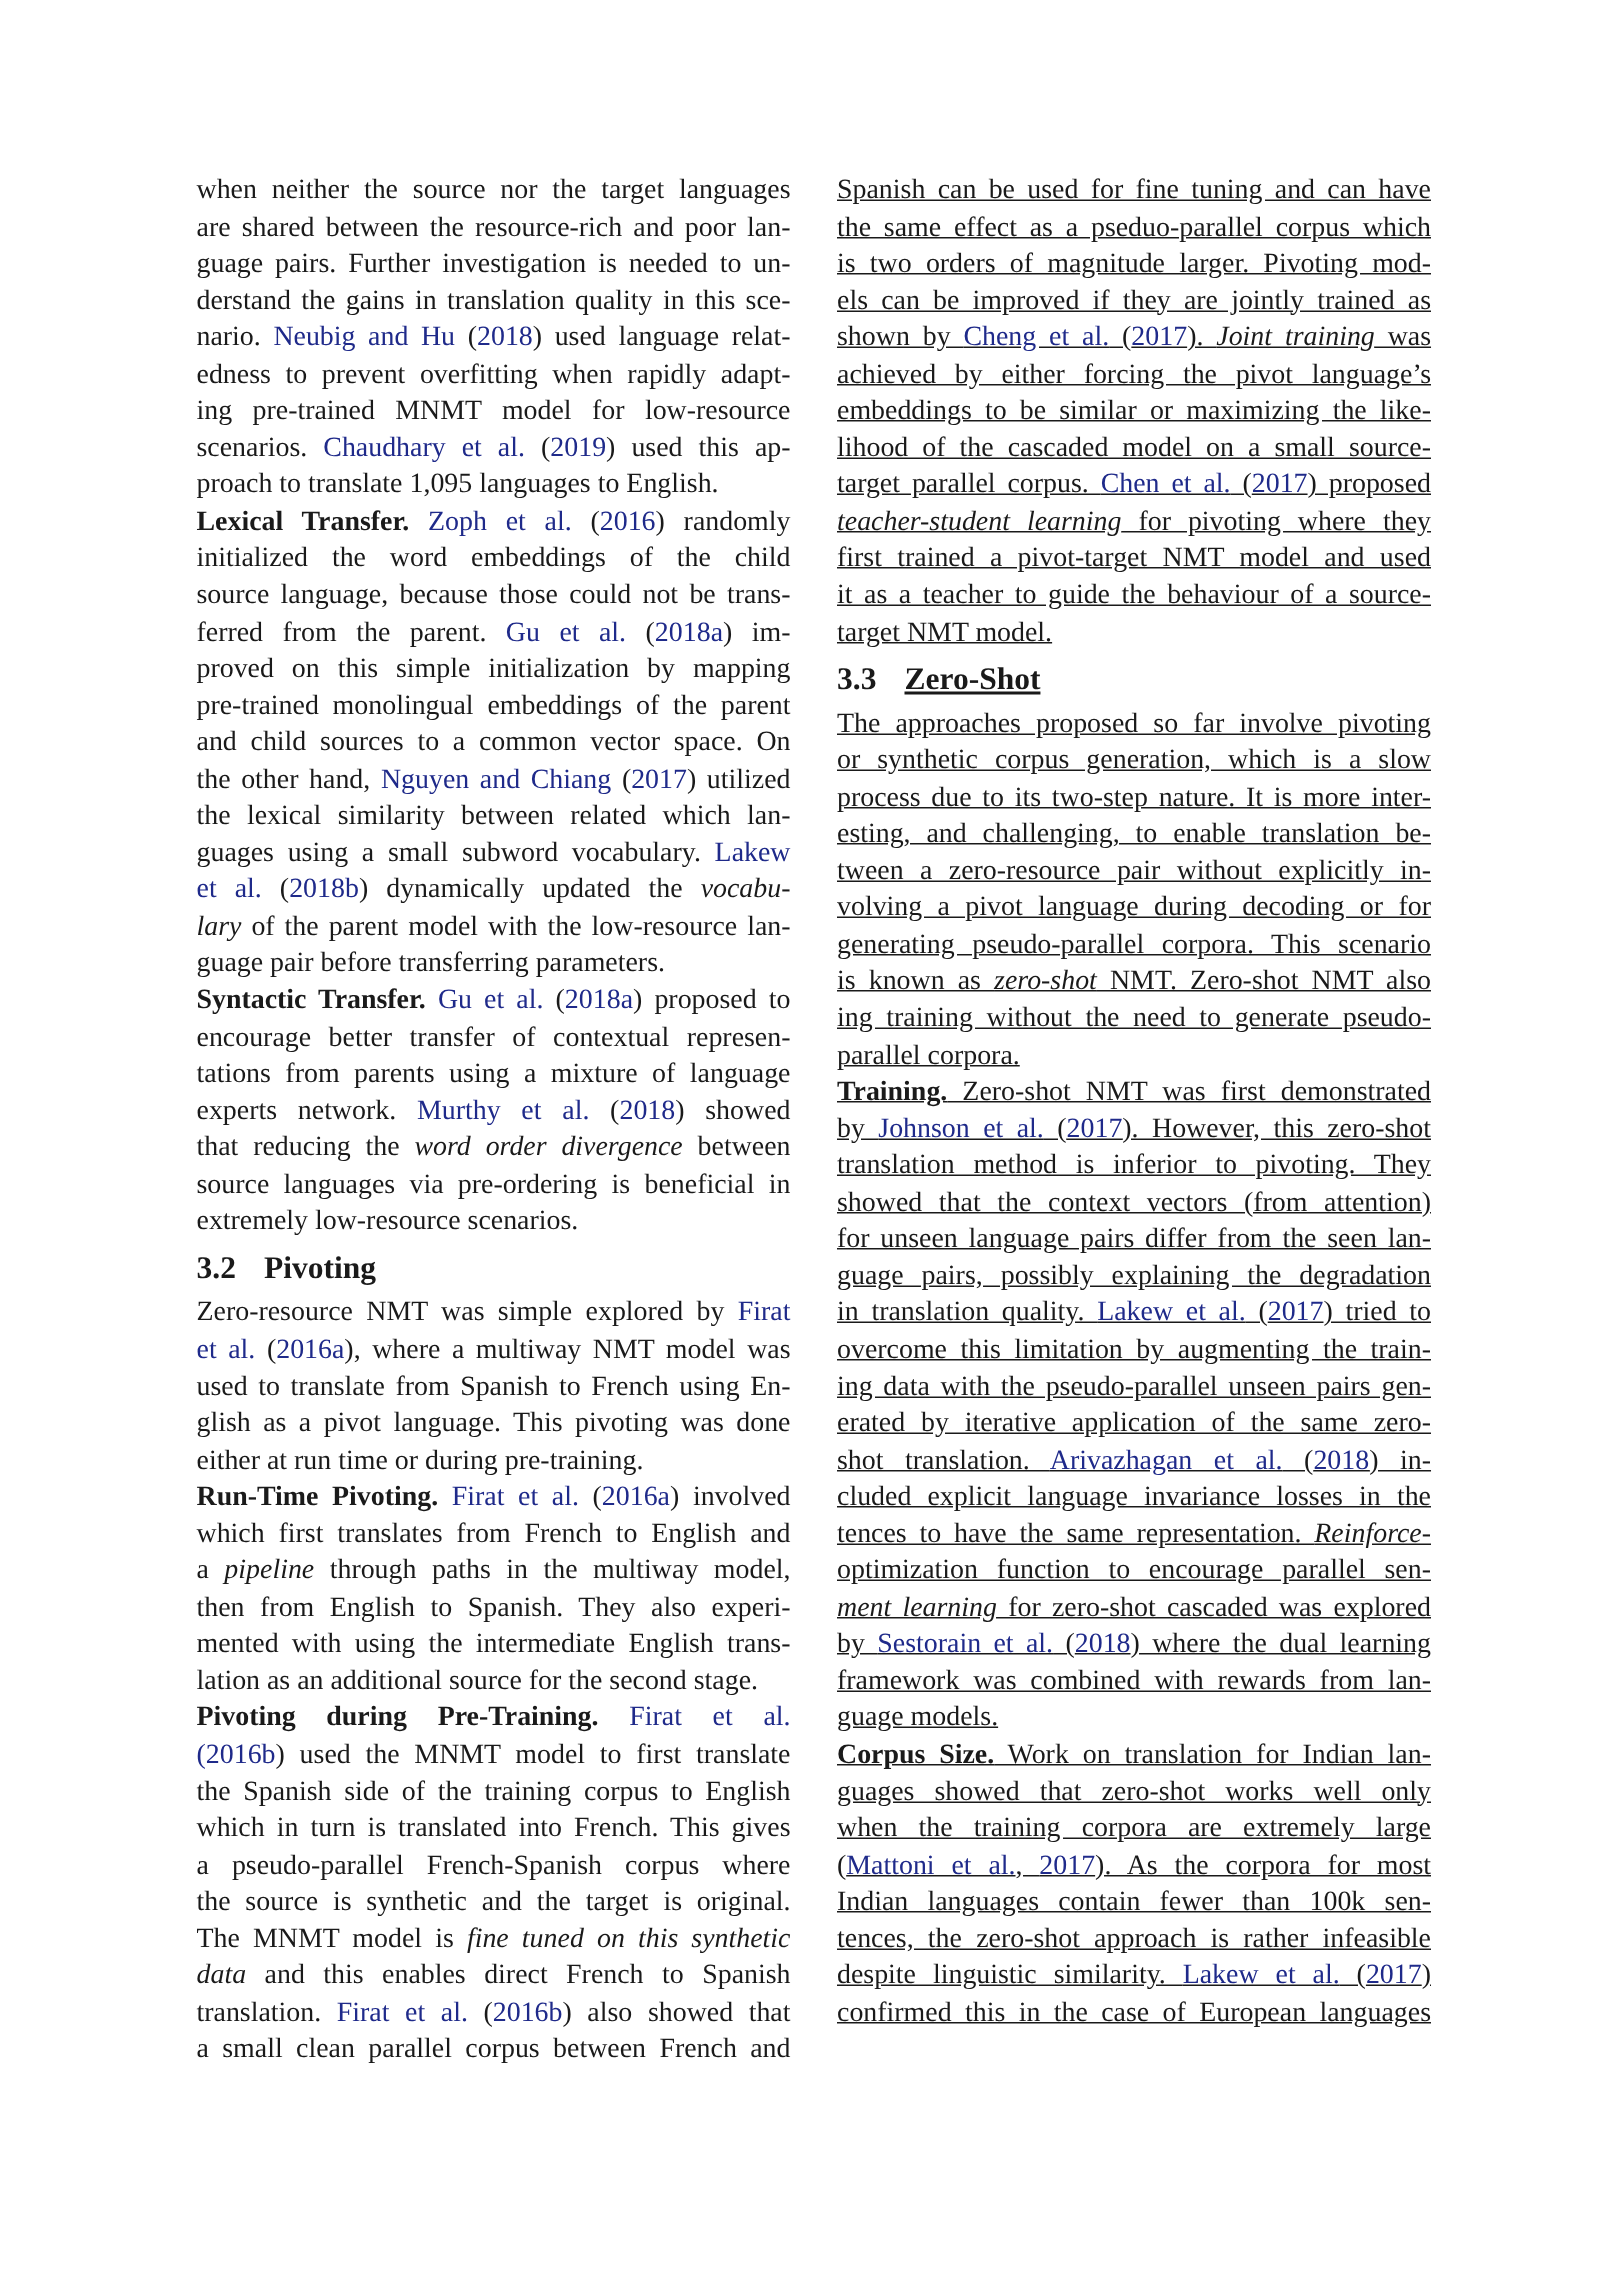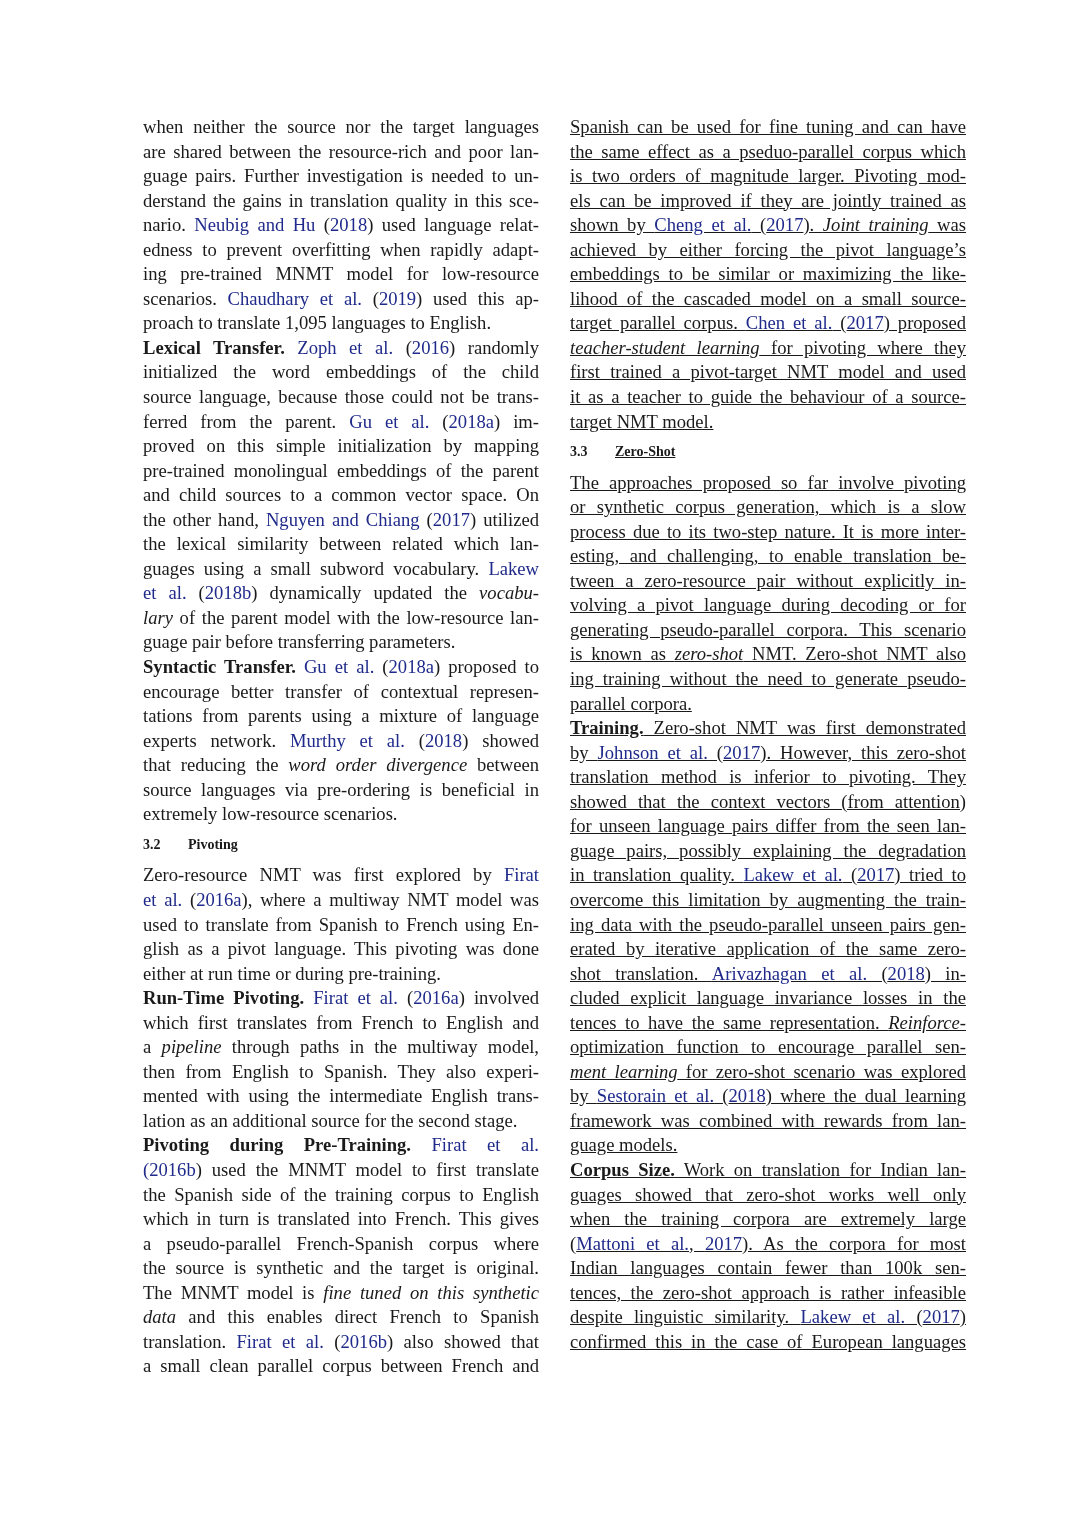--- a/index.html
+++ b/index.html
@@ -1,24 +1,24 @@
 <!DOCTYPE html>
 <html><head>
 <meta charset="utf-8">
 <style>
   html, body { margin: 0; padding: 0; background: #ffffff; }
   body { width: 1080px; height: 1527px; position: relative; overflow: hidden;
          font-family: "Liberation Serif", "DejaVu Serif", serif; color: #1a1a1a; }
-  .col { position: absolute; top: 115px; width: 396px; margin-left: 12px; }
+  .col { position: absolute; top: 115px; width: 396px; }
   #col-left { left: 131px; }
   #col-right { left: 558px; text-decoration: underline; }
   .line { height: 24.55px; line-height: 24.55px; font-size: 18.6px; white-space: nowrap;
           text-align: justify; text-align-last: justify; }
   .line.last { text-align-last: left; }
-  .heading { font-weight: bold; font-size: 14px; height: 24.55px; line-height: 24.55px; white-space: nowrap; }
+  .heading { font-weight: bold; font-size: 21px; height: 24.55px; line-height: 24.55px; white-space: nowrap; }
   .heading .num { display: inline-block; width: 45px; }
   .gap-before-h { height: 6px; }
   .gap-after-h { height: 6px; }
   .b { font-weight: bold; }
   .i { font-style: italic; }
   .cite { color: #1f2a8a; }
 </style>
 </head>
 <body>
 
@@ -55,21 +55,21 @@
       <div class="line"><span>tations from parents using a mixture of language</span></div>
       <div class="line"><span>experts network.  </span><span class="cite">Murthy et al.</span><span> (</span><span class="cite">2018</span><span>) showed</span></div>
       <div class="line"><span>that reducing the </span><span class="i">word order divergence</span><span> between</span></div>
       <div class="line"><span>source languages via pre-ordering is beneficial in</span></div>
       <div class="line last"><span>extremely low-resource scenarios.</span></div>
     </div>
     <div class="gap-before-h"></div>
     <div class="heading"><span class="num">3.2</span><span>Pivoting</span></div>
     <div class="gap-after-h"></div>
     <div>
-      <div class="line"><span>Zero-resource NMT was first explored by </span><span class="cite">Firat</span></div>
+      <div class="line"><span>Zero-resource NMT was simple explored by </span><span class="cite">Firat</span></div>
       <div class="line"><span class="cite">et al.</span><span> (</span><span class="cite">2016a</span><span>), where a multiway NMT model was</span></div>
       <div class="line"><span>used to translate from Spanish to French using En-</span></div>
       <div class="line"><span>glish as a pivot language. This pivoting was done</span></div>
       <div class="line last"><span>either at run time or during pre-training.</span></div>
     </div>
     <div>
       <div class="line"><span class="b">Run-Time Pivoting.</span><span> </span><span class="cite">Firat et al.</span><span> (</span><span class="cite">2016a</span><span>) involved</span></div>
       <div class="line"><span>which first translates from French to English and</span></div>
       <div class="line"><span>a </span><span class="i">pipeline</span><span> through paths in the multiway model,</span></div>
       <div class="line"><span>then from English to Spanish.  They also experi-</span></div>
@@ -128,21 +128,21 @@
       <div class="line"><span>for unseen language pairs differ from the seen lan-</span></div>
       <div class="line"><span>guage pairs, possibly explaining the degradation</span></div>
       <div class="line"><span>in translation quality. </span><span class="cite">Lakew et al.</span><span> (</span><span class="cite">2017</span><span>) tried to</span></div>
       <div class="line"><span>overcome this limitation by augmenting the train-</span></div>
       <div class="line"><span>ing data with the pseudo-parallel unseen pairs gen-</span></div>
       <div class="line"><span>erated by iterative application of the same zero-</span></div>
       <div class="line"><span>shot translation.  </span><span class="cite">Arivazhagan et al.</span><span> (</span><span class="cite">2018</span><span>) in-</span></div>
       <div class="line"><span>cluded explicit language invariance losses in the</span></div>
       <div class="line"><span>tences to have the same representation. </span><span class="i">Reinforce-</span></div>
       <div class="line"><span>optimization function to encourage parallel sen-</span></div>
-      <div class="line"><span class="i">ment learning</span><span> for zero-shot scenario was explored</span></div>
+      <div class="line"><span class="i">ment learning</span><span> for zero-shot cascaded was explored</span></div>
       <div class="line"><span>by </span><span class="cite">Sestorain et al.</span><span> (</span><span class="cite">2018</span><span>) where the dual learning</span></div>
       <div class="line"><span>framework was combined with rewards from lan-</span></div>
       <div class="line last"><span>guage models.</span></div>
     </div>
     <div>
       <div class="line"><span class="b">Corpus Size.</span><span> Work on translation for Indian lan-</span></div>
       <div class="line"><span>guages showed that zero-shot works well only</span></div>
       <div class="line"><span>when the training corpora are extremely large</span></div>
       <div class="line"><span>(</span><span class="cite">Mattoni et al.</span><span>, </span><span class="cite">2017</span><span>).  As the corpora for most</span></div>
       <div class="line"><span>Indian languages contain fewer than 100k sen-</span></div>

